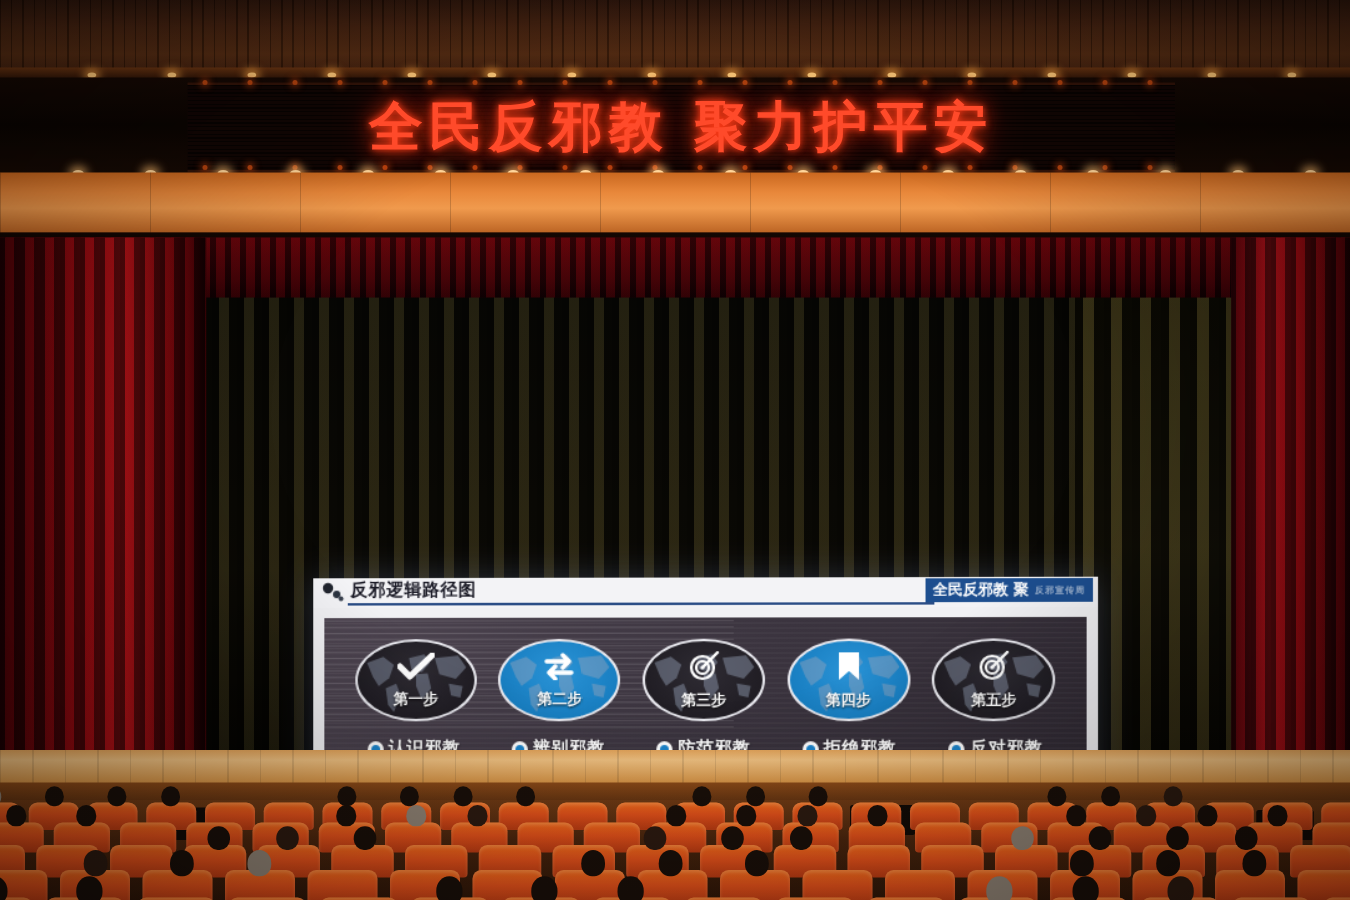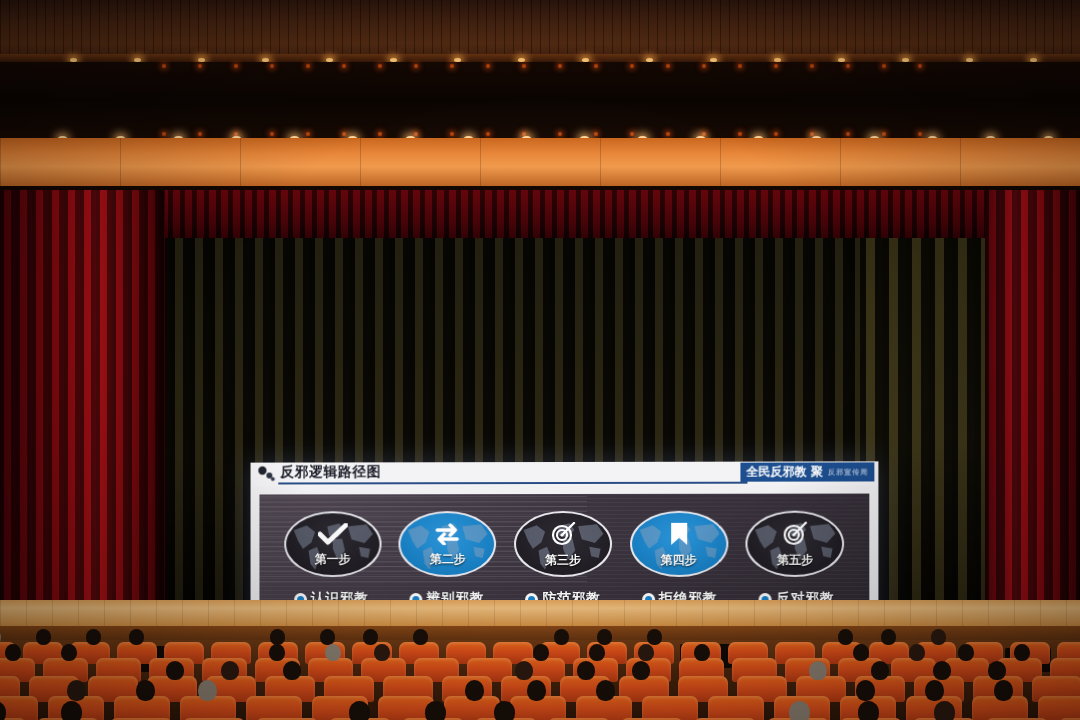--- a/index.html
+++ b/index.html
@@ -182,20 +182,23 @@
       <i style="left: 646px;"></i>
       <i style="left: 710px;"></i>
       <i style="left: 774px;"></i>
       <i style="left: 838px;"></i>
       <i style="left: 902px;"></i>
       <i style="left: 966px;"></i>
       <i style="left: 1030px;"></i>
     </div>
 
   <div class="banner-wrap">
+    <div class="banner">
+      <span class="banner-text">全民反邪教 聚力护平安</span>
+    </div>
     <div class="banner-dots" id="bannerDots">
         <i style="left: 12px; top: 2px;"></i>
         <i style="left: 12px; top: 70px;"></i>
         <i style="left: 48px; top: 2px;"></i>
         <i style="left: 48px; top: 70px;"></i>
         <i style="left: 84px; top: 2px;"></i>
         <i style="left: 84px; top: 70px;"></i>
         <i style="left: 120px; top: 2px;"></i>
         <i style="left: 120px; top: 70px;"></i>
         <i style="left: 156px; top: 2px;"></i>

